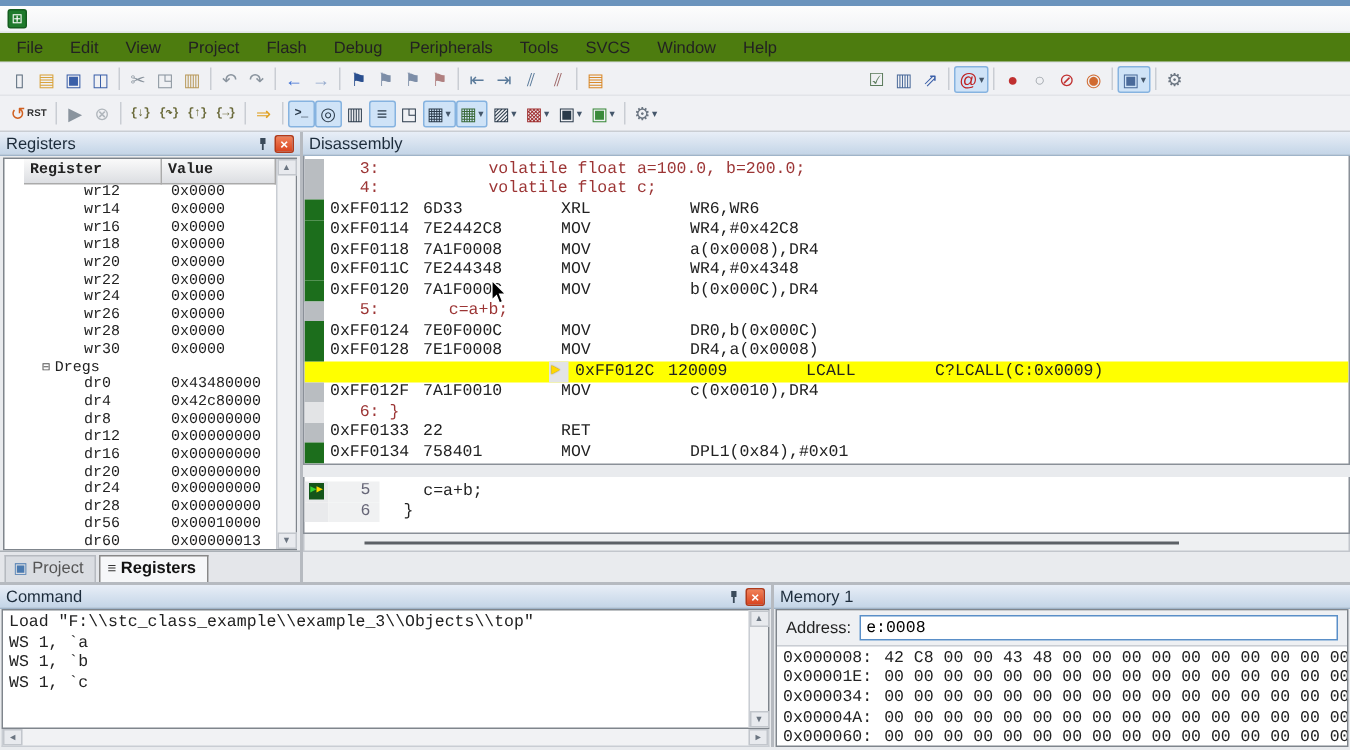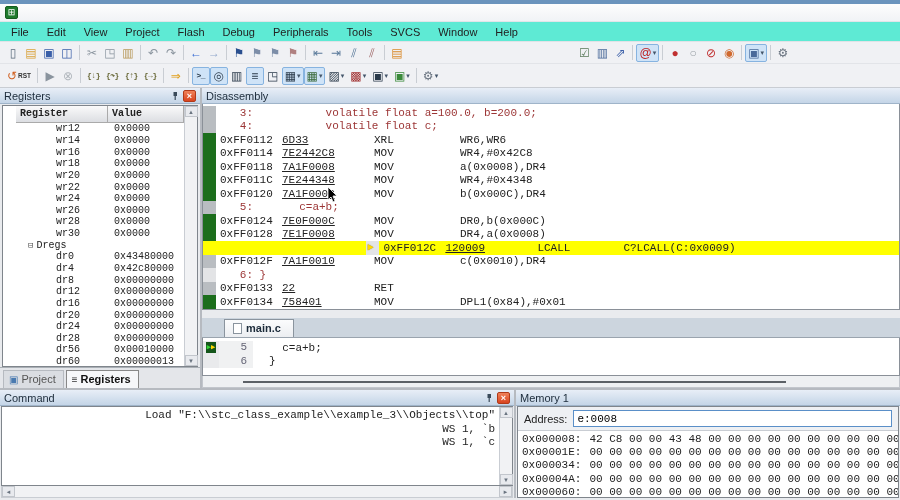--- a/index.html
+++ b/index.html
@@ -6,21 +6,21 @@
   .app{position:relative;width:900px;height:500px;overflow:hidden;background:#e9ebee;
        font-family:"Liberation Sans",sans-serif;font-size:11px;color:#222;box-sizing:border-box;}
   .app *{box-sizing:border-box;}
 
   
   .topband{height:4px;background:#6b94bd;}
   .titlebar{height:18px;display:flex;align-items:center;gap:5px;padding:0 5px;
             background:linear-gradient(#fdfdfd,#f1f3f6);border-bottom:1px solid #e2e5e9;}
   .applogo{width:13px;height:13px;background:#1f7a2d;border:1px solid #145c1f;color:#fff;
            font-size:9px;line-height:11px;text-align:center;border-radius:2px;}
-  .menubar{height:20px;display:flex;align-items:center;background:#5eead4;border-bottom:1px solid #e0e3e7;padding-left:2px;}
+  .menubar{height:20px;display:flex;align-items:center;background:#4d7c0f;border-bottom:1px solid #e0e3e7;padding-left:2px;}
   .menu-item{padding:2px 9px;cursor:default;}
   .toolbar{display:flex;align-items:center;background:#f0f1f4;padding-left:4px;}
   .tb1{height:22px;border-bottom:1px solid #e2e4e8;}
   .tb2{height:24px;border-bottom:1px solid #c9cdd3;}
   .tbsep{width:1px;height:15px;background:#c9cdd3;margin:0 3px;flex:none;}
   .tbgrp{display:flex;align-items:center;}
   .tbi{height:18px;min-width:18px;display:inline-flex;align-items:center;justify-content:center;
        padding:0 2px;border:1px solid transparent;border-radius:2px;cursor:default;gap:1px;flex:none;}
   .tbi.hl{background:#cfe3f7;border-color:#86b3e0;}
   .tbi .g{font-size:12px;line-height:1;}
@@ -76,21 +76,21 @@
           font-family:"Liberation Mono",monospace;font-size:11px;padding-top:2px;}
   .dline{display:flex;height:13.5px;align-items:center;white-space:pre;}
   .dline.cur{background:#ffff00;justify-content:center;}
   .gut{width:13px;height:13.5px;flex:none;background:#e3e4e6;margin-right:4px;position:relative;}
   .gut.green{background:#1c6e1c;}
   .gut.grey{background:#b9bdc1;}
   .gut.arrow{background:#e3e4e6;}
   .gut.arrow::after{content:"►";position:absolute;left:1px;top:0;font-size:10px;color:#ffd800;
                     text-shadow:0 0 1px #806a00;line-height:13px;}
   .daddr{width:62px;flex:none;}
-  .dbytes{width:92px;flex:none;text-decoration:underline;}
+  .dbytes{width:92px;flex:none;}
   .dmnem{width:86px;flex:none;}
   .srctext{color:#9c3535;}
 
   
   .edgap{height:8px;}
   .edtabs{height:20px;flex:none;background:#ccd5de;display:flex;align-items:flex-end;padding-left:22px;
           border-bottom:1px solid #9aa4ae;}
   .edtab{display:flex;align-items:center;gap:4px;background:linear-gradient(#fbfcfd,#eceef1);
          border:1px solid #8a949e;border-bottom:none;padding:2px 12px 3px 8px;font-weight:bold;color:#1c2b3a;}
   .pageico{width:9px;height:11px;background:#fff;border:1px solid #8a949e;display:inline-block;}
@@ -104,21 +104,21 @@
   .enum{width:34px;flex:none;text-align:right;padding-right:6px;color:#667;background:#f0f1f2;height:13.5px;}
   .etext{padding-left:16px;font-family:Liberation Mono, monospace;}
   .edhsb{height:12px;flex:none;background:#eef0f2;border:1px solid #c2c6cc;border-top:none;display:flex;align-items:center;}
   .edthumb{height:2px;background:#5c6166;width:78%;margin-left:40px;}
 
   
   .bottom{display:flex;height:108px;}
   .cmdpanel{width:514px;flex:none;display:flex;flex-direction:column;background:#e9ebee;}
   .cmdbody{flex:1;display:flex;border:1px solid #7f858c;background:#fff;min-height:0;margin:0 1px;}
   .cmdlines{flex:1;font-family:"Liberation Mono",monospace;font-size:11px;padding:2px 4px;overflow:hidden;}
-  .cline{height:13.5px;white-space:pre;text-align:right;}
+  .cline{height:13.5px;white-space:pre;}
   .cmdhsb{height:12px;flex:none;background:#f1f2f4;border:1px solid #c9cdd3;border-top:none;margin:0 1px;
           display:flex;align-items:center;justify-content:space-between;}
   .memppanel{flex:1;display:flex;flex-direction:column;background:#e9ebee;min-width:0;}
   .membody{flex:1;background:#fff;border:1px solid #7f858c;margin:0 1px;overflow:hidden;display:flex;flex-direction:column;}
   .addr-row{height:24px;flex:none;background:#eef0f3;border-bottom:1px solid #c9cdd3;display:flex;
             align-items:center;padding:0 6px;gap:6px;}
   .addr-input{flex:1;height:17px;border:1px solid #5a8fc8;font-family:"Liberation Mono",monospace;
               font-size:11px;padding:0 3px;outline:none;}
   .memrows{flex:1;font-family:"Liberation Mono",monospace;font-size:11px;padding:2px 0 0 4px;overflow:hidden;}
   .mrow{height:13.2px;white-space:pre;overflow:hidden;}
@@ -479,26 +479,20 @@
           <div class="dline"><span class="gut grey"></span><span class="srctext">   5:       c=a+b;</span></div>
           <div class="dline"><span class="gut green"></span><span class="daddr">0xFF0124</span><span class="dbytes">7E0F000C</span><span class="dmnem">MOV</span><span class="dops">DR0,b(0x000C)</span></div>
           <div class="dline"><span class="gut green"></span><span class="daddr">0xFF0128</span><span class="dbytes">7E1F0008</span><span class="dmnem">MOV</span><span class="dops">DR4,a(0x0008)</span></div>
           <div class="dline cur"><span class="gut arrow"></span><span class="daddr">0xFF012C</span><span class="dbytes">120009</span><span class="dmnem">LCALL</span><span class="dops">C?LCALL(C:0x0009)</span></div>
           <div class="dline"><span class="gut grey"></span><span class="daddr">0xFF012F</span><span class="dbytes">7A1F0010</span><span class="dmnem">MOV</span><span class="dops">c(0x0010),DR4</span></div>
           <div class="dline"><span class="gut none"></span><span class="srctext">   6: }</span></div>
           <div class="dline"><span class="gut grey"></span><span class="daddr">0xFF0133</span><span class="dbytes">22</span><span class="dmnem">RET</span><span class="dops"></span></div>
           <div class="dline"><span class="gut green"></span><span class="daddr">0xFF0134</span><span class="dbytes">758401</span><span class="dmnem">MOV</span><span class="dops">DPL1(0x84),#0x01</span></div>
         </div>
       <div class="edgap"></div>
-      <div class="edtabs">
-        <span class="edtab">
-          <span class="pageico"></span>
-          <span>main.c</span>
-        </span>
-      </div>
       <div class="edcode">
           <div class="eline"><span class="emk"><span class="mkr"><b>▶</b><b>▶</b></span></span><span class="enum">5</span><span class="etext">  c=a+b;</span></div>
           <div class="eline"><span class="emk"></span><span class="enum">6</span><span class="etext">}</span></div>
         </div>
       <div class="edhsb">
         <span class="edthumb"></span>
       </div>
     </div>
   </div>
 
@@ -514,20 +508,21 @@
             <svg class="pinsvg" width="10" height="10" viewBox="0 0 10 10">
               <rect x="3.5" y="1" width="3.5" height="4" fill="#3a4a5a"></rect>
               <line x1="5.2" y1="5" x2="5.2" y2="9" stroke="#3a4a5a" stroke-width="1.2"></line>
             </svg>
           </span>
         <span class="close-btn">×</span>
       </div>
       <div class="cmdbody">
         <div class="cmdlines">
             <div class="cline">Load "F:\\stc_class_example\\example_3\\Objects\\top"</div>
+            <div class="cline">WS 1, `a</div>
             <div class="cline">WS 1, `b</div>
             <div class="cline">WS 1, `c</div>
           </div>
         <div class="vsb">
           <span class="sba">▲</span>
           <span class="sba">▼</span>
         </div>
       </div>
       <div class="cmdhsb">
         <span class="sba">◄</span>

